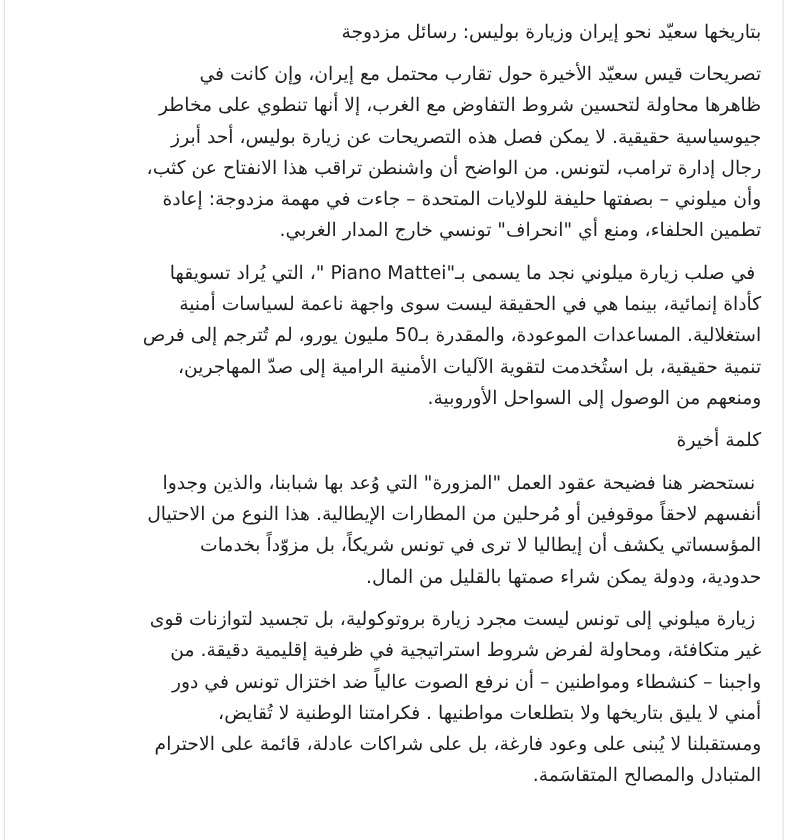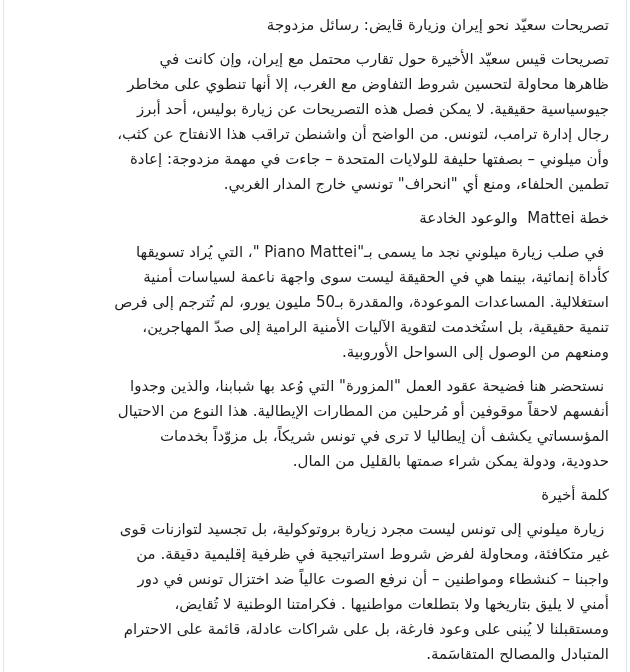--- a/index.html
+++ b/index.html
@@ -54,43 +54,42 @@
   .block:last-child { margin-bottom: 16px; }
 </style>
 </head>
 <body>
 
 <div class="page">
   <div class="edge edge-left"></div>
   <div class="edge edge-right"></div>
 
   <div class="doc">
-    <div class="block">تصريحات سعيّد نحو إيران وزيارة قايض: رسائل مزدوجة</div>
+    <div class="block">بتاريخها سعيّد نحو إيران وزيارة بوليس: رسائل مزدوجة</div>
 
     <div class="block">تصريحات قيس سعيّد الأخيرة حول تقارب محتمل مع إيران، وإن كانت في
 ظاهرها محاولة لتحسين شروط التفاوض مع الغرب، إلا أنها تنطوي على مخاطر
 جيوسياسية حقيقية. لا يمكن فصل هذه التصريحات عن زيارة بوليس، أحد أبرز
 رجال إدارة ترامب، لتونس. من الواضح أن واشنطن تراقب هذا الانفتاح عن كثب،
 وأن ميلوني – بصفتها حليفة للولايات المتحدة – جاءت في مهمة مزدوجة: إعادة
 تطمين الحلفاء، ومنع أي "انحراف" تونسي خارج المدار الغربي.</div>
 
-    <div class="block">خطة Mattei  والوعود الخادعة</div>
 
     <div class="block"> في صلب زيارة ميلوني نجد ما يسمى بـ"Piano Mattei "، التي يُراد تسويقها
 كأداة إنمائية، بينما هي في الحقيقة ليست سوى واجهة ناعمة لسياسات أمنية
 استغلالية. المساعدات الموعودة، والمقدرة بـ50 مليون يورو، لم تُترجم إلى فرص
 تنمية حقيقية، بل استُخدمت لتقوية الآليات الأمنية الرامية إلى صدّ المهاجرين،
 ومنعهم من الوصول إلى السواحل الأوروبية.</div>
 
+    <div class="block">كلمة أخيرة</div>
+
     <div class="block"> نستحضر هنا فضيحة عقود العمل "المزورة" التي وُعد بها شبابنا، والذين وجدوا
 أنفسهم لاحقاً موقوفين أو مُرحلين من المطارات الإيطالية. هذا النوع من الاحتيال
 المؤسساتي يكشف أن إيطاليا لا ترى في تونس شريكاً، بل مزوّداً بخدمات
 حدودية، ودولة يمكن شراء صمتها بالقليل من المال.</div>
-
-    <div class="block">كلمة أخيرة</div>
 
     <div class="block"> زيارة ميلوني إلى تونس ليست مجرد زيارة بروتوكولية، بل تجسيد لتوازنات قوى
 غير متكافئة، ومحاولة لفرض شروط استراتيجية في ظرفية إقليمية دقيقة. من
 واجبنا – كنشطاء ومواطنين – أن نرفع الصوت عالياً ضد اختزال تونس في دور
 أمني لا يليق بتاريخها ولا بتطلعات مواطنيها . فكرامتنا الوطنية لا تُقايض،
 ومستقبلنا لا يُبنى على وعود فارغة، بل على شراكات عادلة، قائمة على الاحترام
 المتبادل والمصالح المتقاسَمة.</div>
   </div>
 </div>
 

